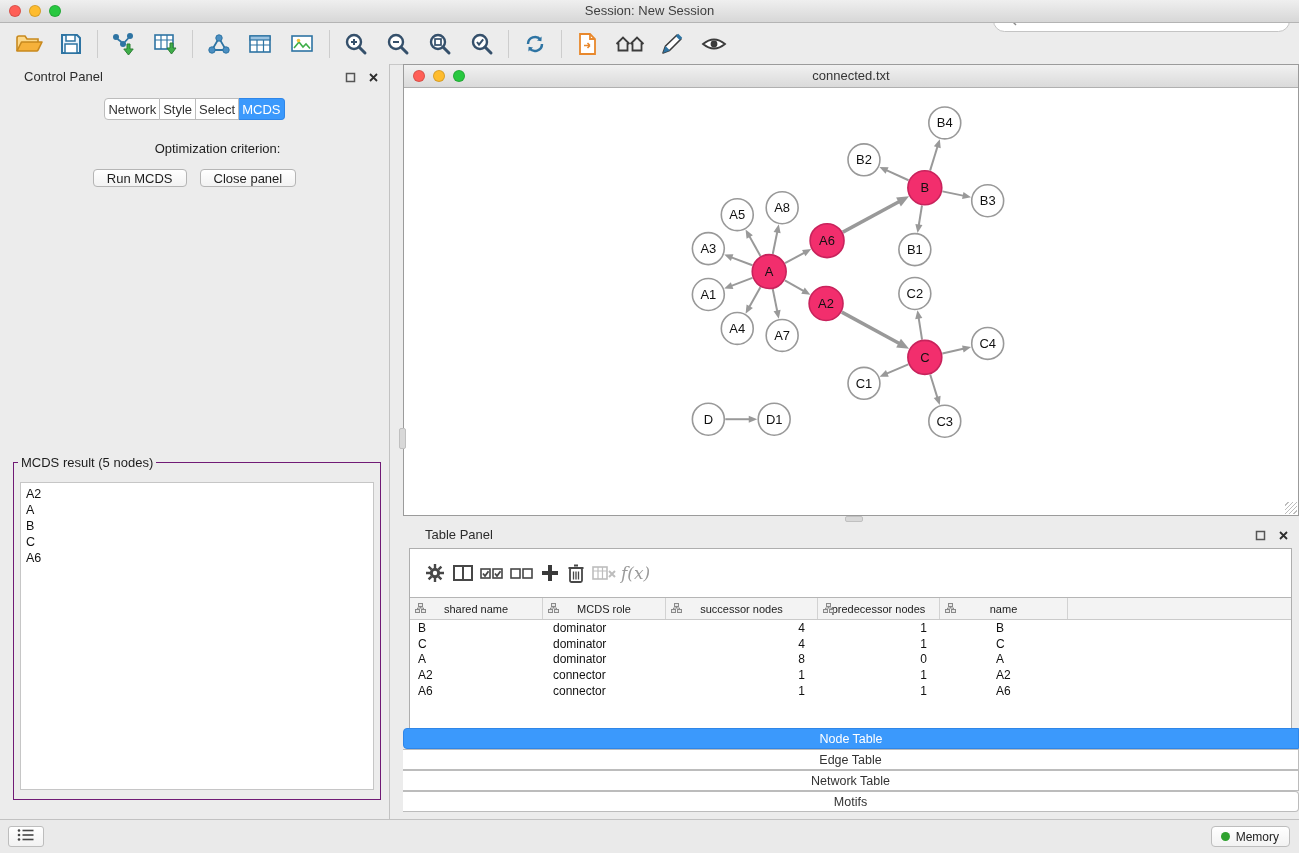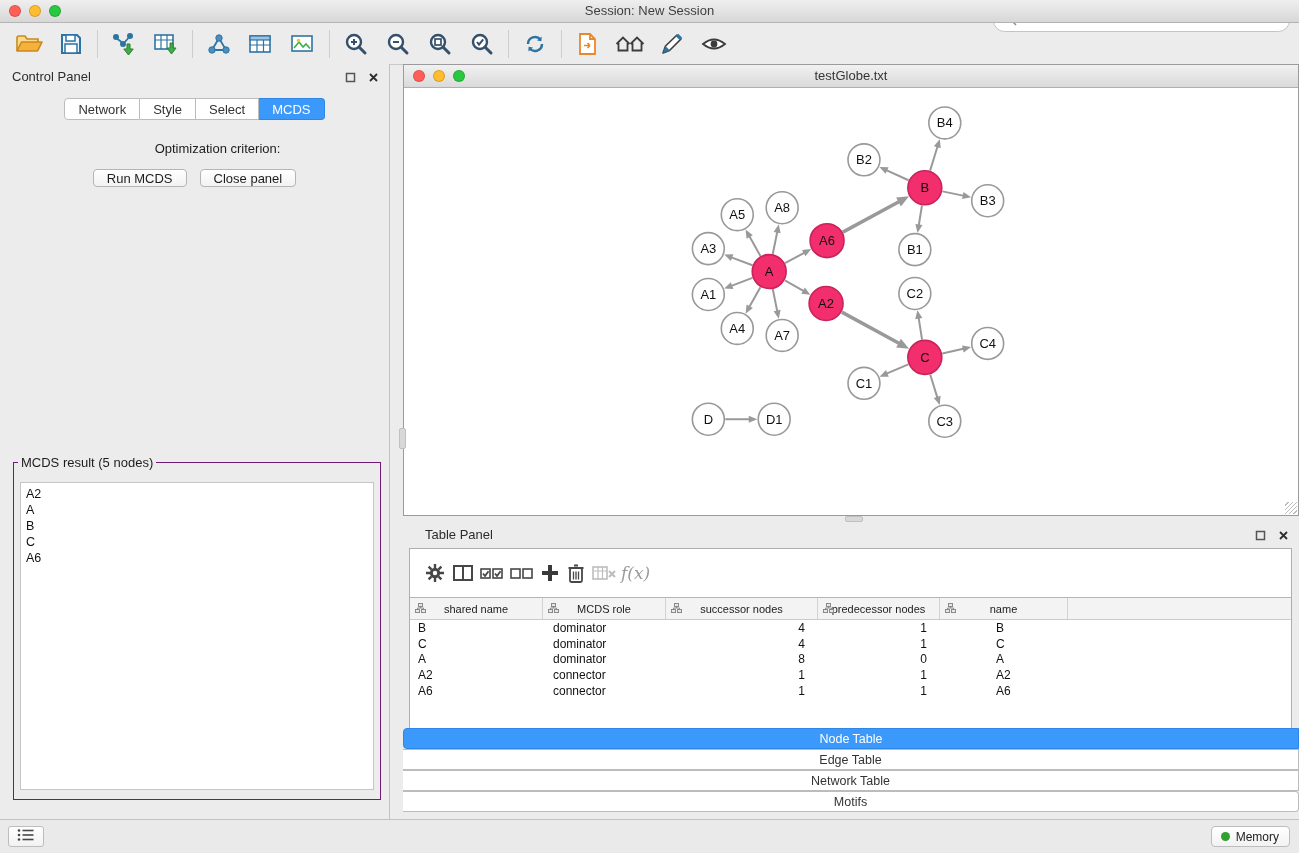--- a/index.html
+++ b/index.html
@@ -22,25 +22,25 @@
   .tool-sep{width:1px;height:28px;background:#cdcdcd;margin:0 5px;}
   .search-box{position:absolute;right:9px;top:9px;width:297px;height:23px;background:#fff;
     border:1px solid #c4c4c4;border-radius:12px;display:flex;align-items:center;gap:6px;
     padding:0 10px;box-sizing:border-box;}
   .search-box input{flex:1;border:none;outline:none;font-size:12px;font-family:inherit;
     background:transparent;color:#333;}
 
   
   .control-panel{position:absolute;left:0;top:64px;width:390px;bottom:33px;background:#ececec;
     border-right:1px solid #c2c2c2;box-sizing:border-box;}
-  .panel-header{position:relative;height:26px;line-height:26px;font-size:13px;color:#2c2c2c;padding-left:12px;}
+  .panel-header{position:relative;height:26px;line-height:26px;font-size:13px;color:#2c2c2c;padding-left:24px;}
   .hdr-btns{position:absolute;right:9px;top:0;height:26px;display:flex;align-items:center;gap:10px;}
   .hdr-btn{width:13px;height:13px;display:flex;align-items:center;justify-content:center;cursor:pointer;background:none;border:none;padding:0;}
   .seg-row{display:flex;justify-content:center;margin-top:8px;}
-  .seg{height:22px;padding:0 13px;font-size:13px;font-family:inherit;background:#fff;
+  .seg{height:22px;padding:0 3px;font-size:13px;font-family:inherit;background:#fff;
     border:1px solid #bcbcbc;border-left-width:0;color:#333;cursor:pointer;}
   .seg:first-child{border-left-width:1px;border-radius:4px 0 0 4px;}
   .seg:last-child{border-radius:0 4px 4px 0;}
   .seg.active{color:#fff;}
   .opt-label{margin-top:21px;text-align:center;font-size:13px;color:#1d1d1d;margin-left:46px;}
   .dropdown{width:313px;height:23px;margin:9px auto 0;background:#fff;border:1px solid #b9b9b9;
     border-radius:4px;display:flex;align-items:center;overflow:hidden;cursor:pointer;box-sizing:border-box;}
   .dd-text{flex:1;font-size:12.5px;padding-left:8px;color:#1e1e1e;white-space:nowrap;}
   .dd-stepper{width:19px;height:23px;background:linear-gradient(#72b4fa,#2e7ee8);display:flex;
     flex-direction:column;align-items:center;justify-content:center;gap:2px;}
@@ -276,21 +276,21 @@
   </fieldset>
 </div>
 
 <div class="net-window">
   <div class="net-titlebar">
     <div class="traffic" style="top:5px">
       <span class="light red"></span>
       <span class="light yellow"></span>
       <span class="light green"></span>
     </div>
-    <div class="net-title">testGlobe.txt</div>
+    <div class="net-title">connected.txt</div>
   </div>
   <div class="net-canvas">
     <svg id="graph" viewBox="0 0 894 428">
         <line x1="348.15744884491176" y1="177.64952989234376" x2="326.456734873451" y2="169.46729347687497" stroke="#999999" stroke-width="2"></line>
         <polygon points="319.90685386869444,166.99766621278644 329.1303748245729,166.62798908816202 326.59018678151045,173.3650095501973" fill="#999999"></polygon>
         <line x1="356.1883743792625" y1="168.30429186306134" x2="344.74883416098334" y2="147.92761084925155" stroke="#999999" stroke-width="2"></line>
         <polygon points="341.32209086402986,141.82372435155318 348.62227792343253,147.47326140318225 342.34399466865705,150.99791165147727" fill="#999999"></polygon>
         <line x1="368.5830786372219" y1="166.36022824752303" x2="373.22256181703744" y2="143.5196956699693" stroke="#999999" stroke-width="2"></line>
         <polygon points="374.6159812870682,136.65978443289492 376.4519262810977,145.70629237678676 369.3960175801069,144.273060921898" fill="#999999"></polygon>
         <line x1="348.15744884491176" y1="190.35047010765624" x2="326.456734873451" y2="198.53270652312503" stroke="#999999" stroke-width="2"></line>

